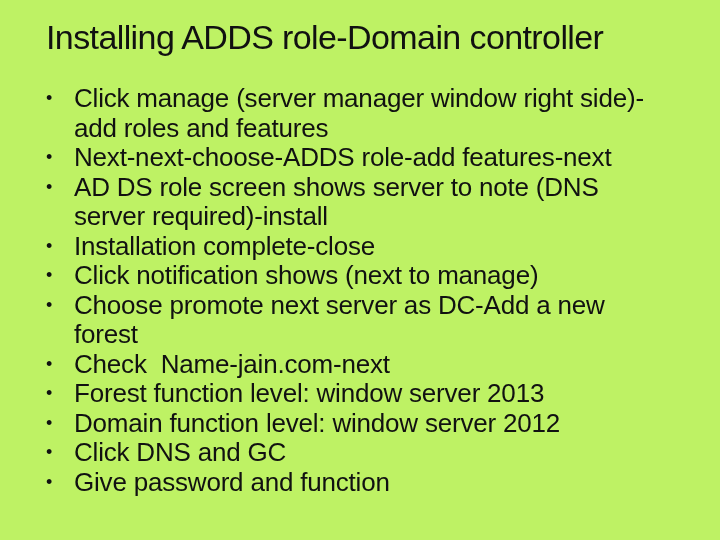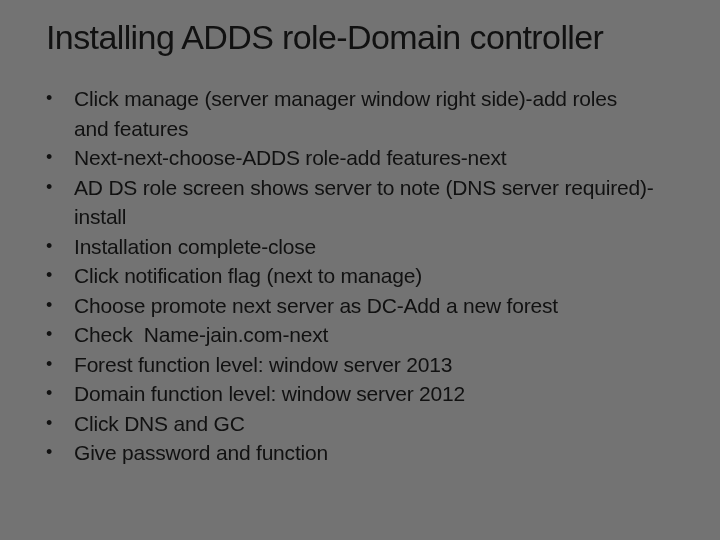--- a/index.html
+++ b/index.html
@@ -11,21 +11,21 @@
     height: 540px;
     background: #ffffff;
     font-family: "Liberation Sans", sans-serif;
     color: #111111;
     overflow: hidden;
   }
   .slide {
     position: relative;
     width: 720px;
     height: 540px;
-    background: #737373;
+    background: #bef264;
   }
   .slide-title {
     position: absolute;
     left: 46px;
     top: 18px;
     margin: 0;
     font-size: 34px;
     font-weight: 400;
     letter-spacing: -0.6px;
     color: #111111;
@@ -45,21 +45,21 @@
   }
   .bullet-marker {
     flex: 0 0 28px;
     width: 28px;
     font-size: 18px;
     line-height: 29.5px;
     color: #111111;
   }
   .bullet-text {
     width: 582px;
-    font-size: 21px;
+    font-size: 26px;
     line-height: 29.5px;
     letter-spacing: -0.2px;
     color: #111111;
     white-space: pre-wrap;
   }
 </style>
 </head>
 <body>
 
 <div class="slide">
@@ -76,21 +76,21 @@
       <li class="bullet-item">
         <span class="bullet-marker">•</span>
         <span class="bullet-text">AD DS role screen shows server to note (DNS server required)-install</span>
       </li>
       <li class="bullet-item">
         <span class="bullet-marker">•</span>
         <span class="bullet-text">Installation complete-close</span>
       </li>
       <li class="bullet-item">
         <span class="bullet-marker">•</span>
-        <span class="bullet-text">Click notification flag (next to manage)</span>
+        <span class="bullet-text">Click notification shows (next to manage)</span>
       </li>
       <li class="bullet-item">
         <span class="bullet-marker">•</span>
         <span class="bullet-text">Choose promote next server as DC-Add a new forest</span>
       </li>
       <li class="bullet-item">
         <span class="bullet-marker">•</span>
         <span class="bullet-text">Check  Name-jain.com-next</span>
       </li>
       <li class="bullet-item">

